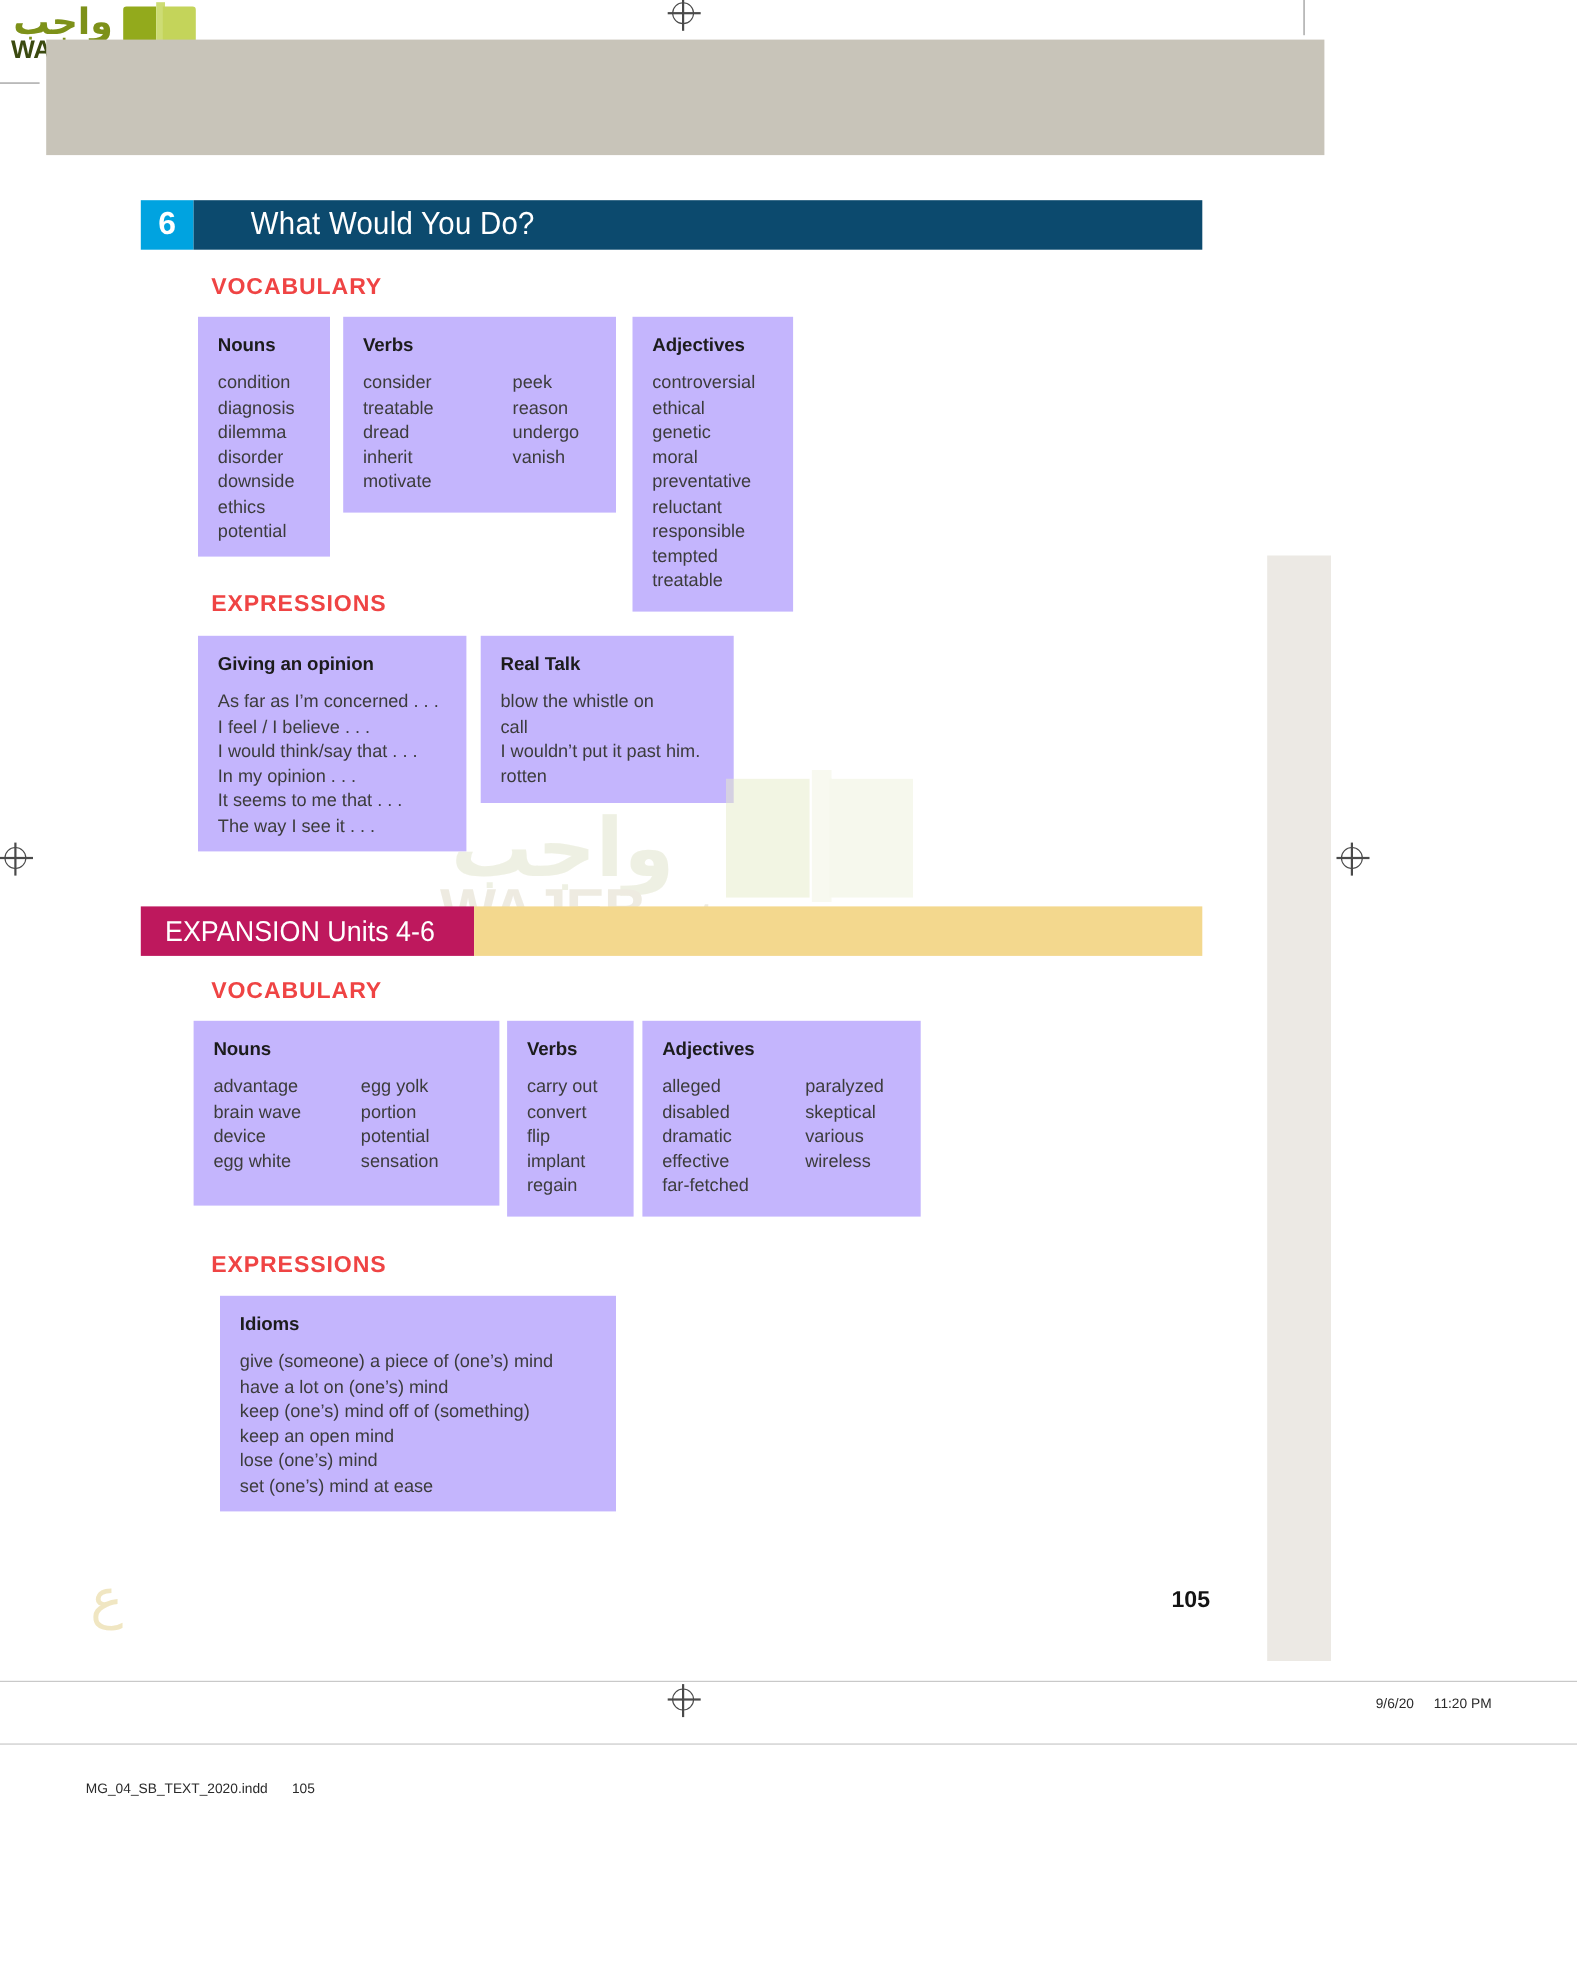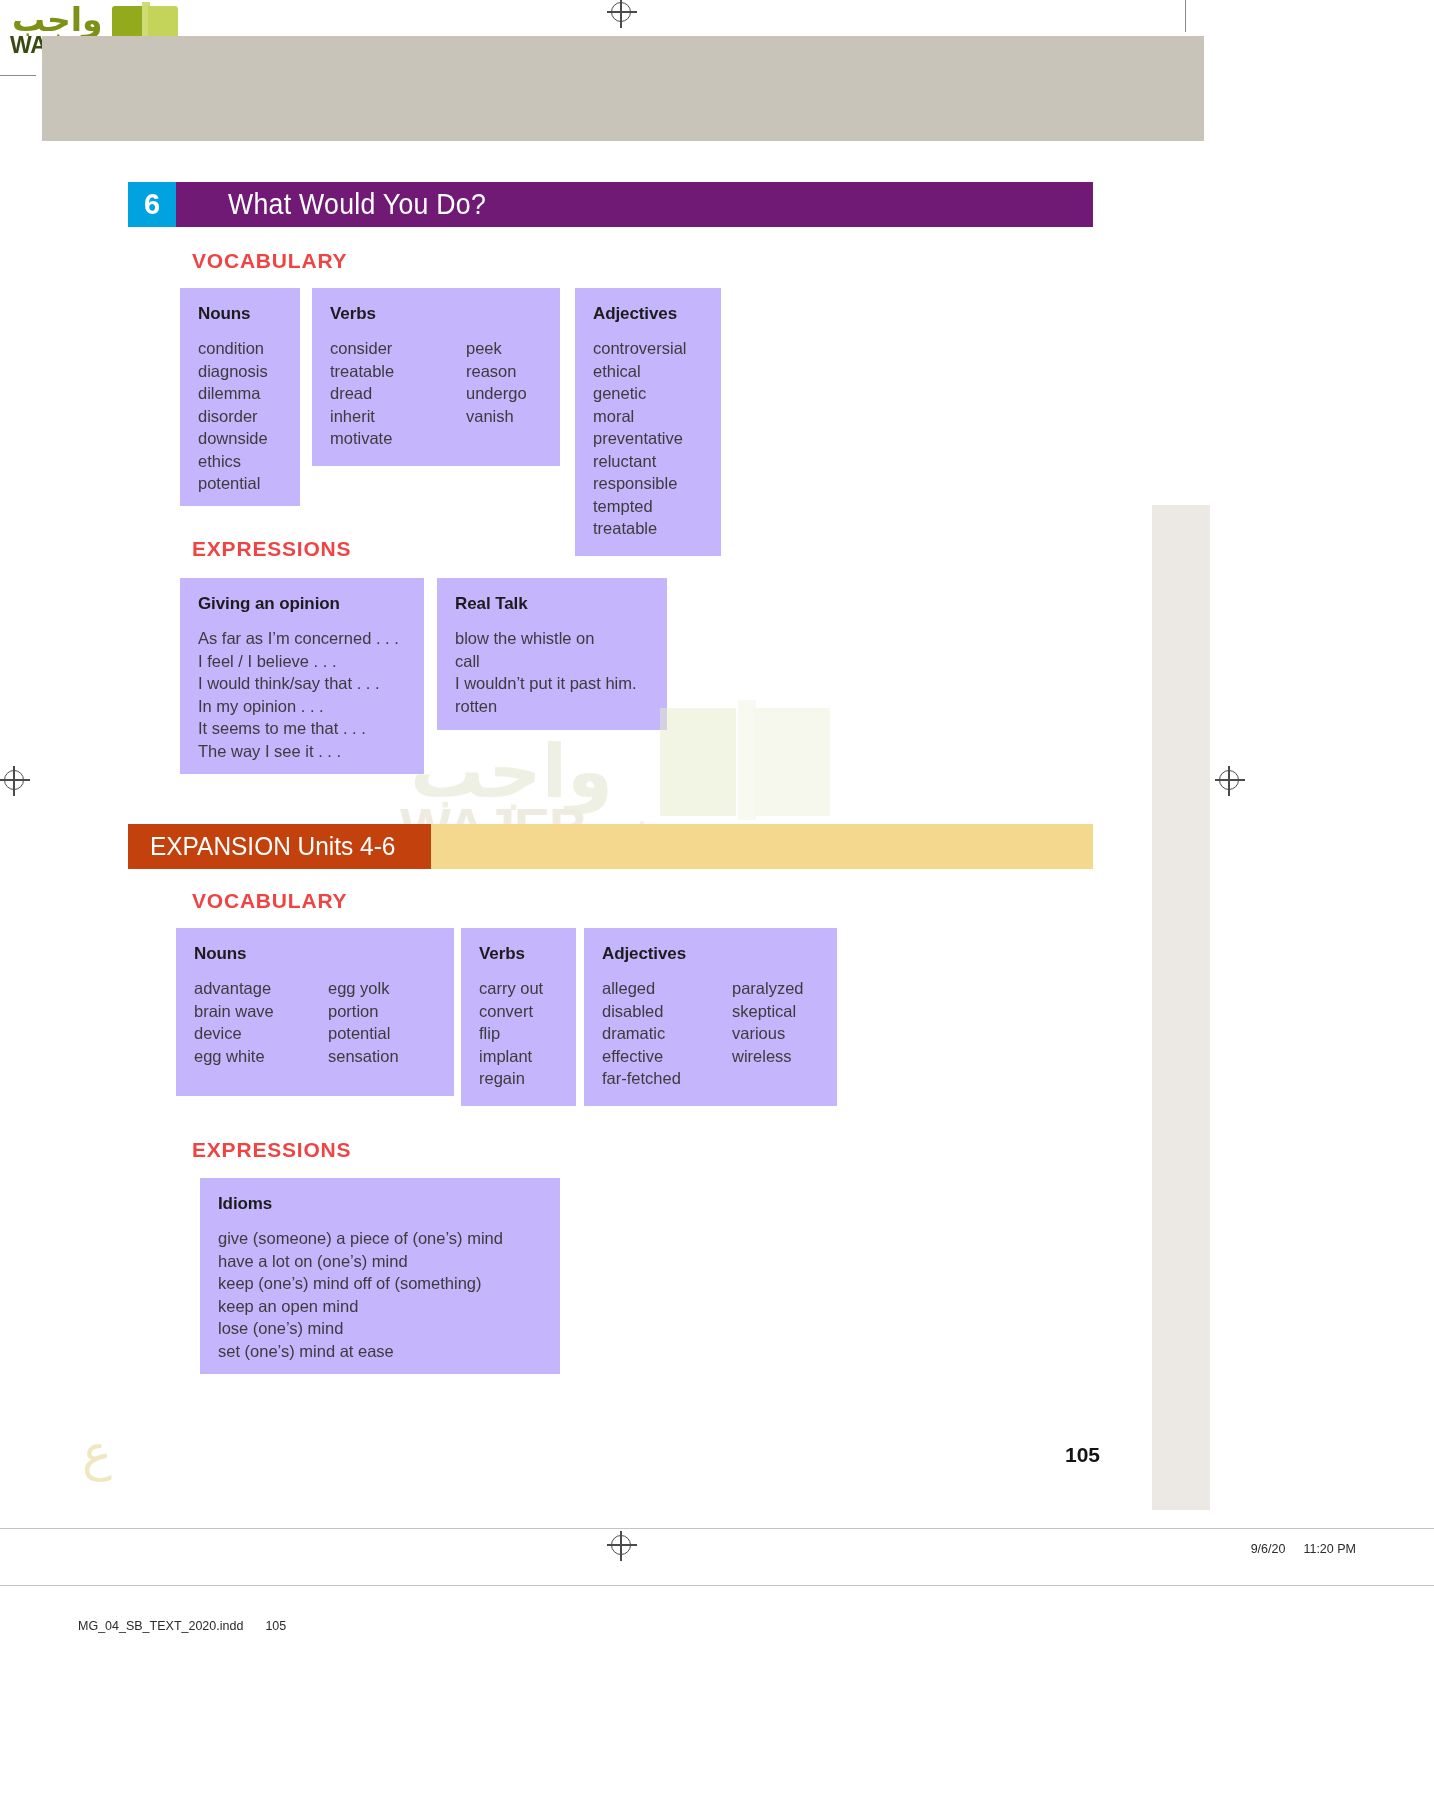--- a/index.html
+++ b/index.html
@@ -187,21 +187,21 @@
     color: #ffffff;
     font-size: 29px;
     font-weight: bold;
     display: flex;
     align-items: center;
     justify-content: center;
     font-family: "Liberation Sans", sans-serif;
   }
   .unit-title-bar {
     flex: 1;
-    background: #701a75;
+    background: #0c4a6e;
     display: flex;
     align-items: center;
     padding-left: 52px;
     box-sizing: border-box;
   }
   .unit-title-bar .t {
     color: #ffffff;
     font-size: 29px;
     font-weight: normal;
     letter-spacing: 0.3px;
@@ -269,21 +269,21 @@
 
   
   .exp-banner {
     position: absolute;
     left: 128px; top: 824px;
     width: 965px; height: 45px;
     display: flex;
     align-items: stretch;
   }
   .exp-banner .solid {
-    background: #c2410c;
+    background: #be185d;
     display: flex;
     align-items: center;
     padding: 0 20px 0 22px;
   }
   .exp-banner .solid .t {
     color: #ffffff;
     font-size: 26px;
     font-weight: normal;
     font-family: "Liberation Sans Narrow", "Liberation Sans", sans-serif;
     transform: scaleX(0.94);

